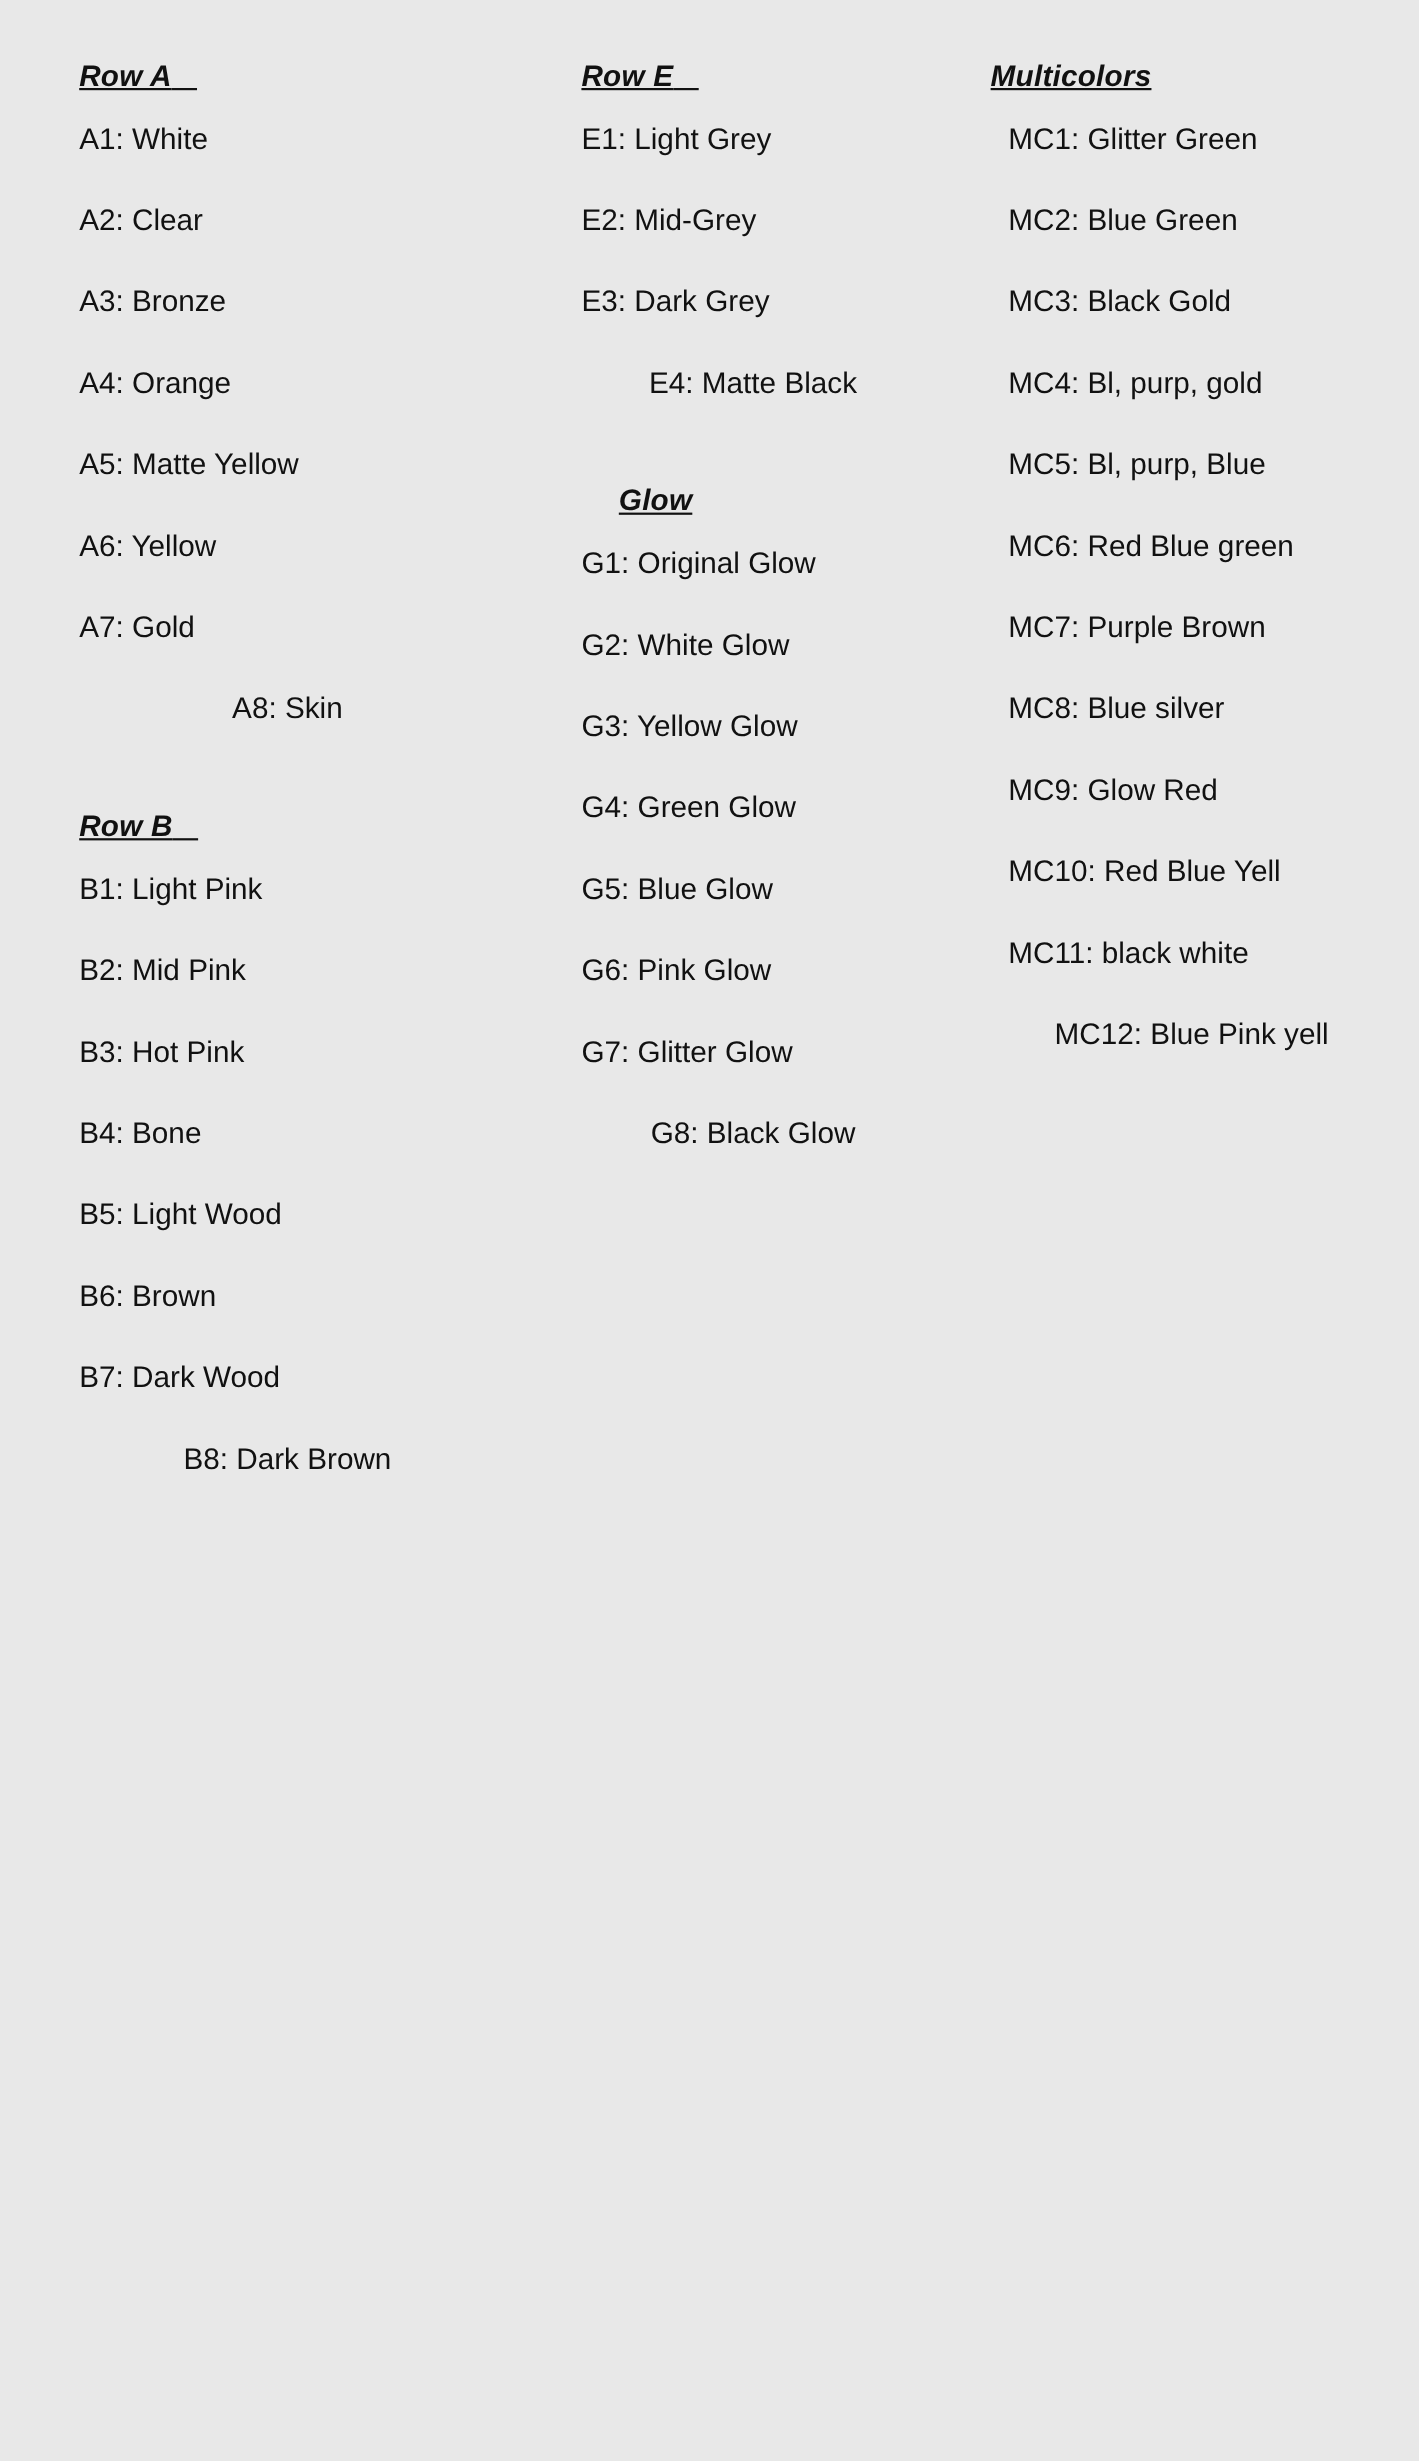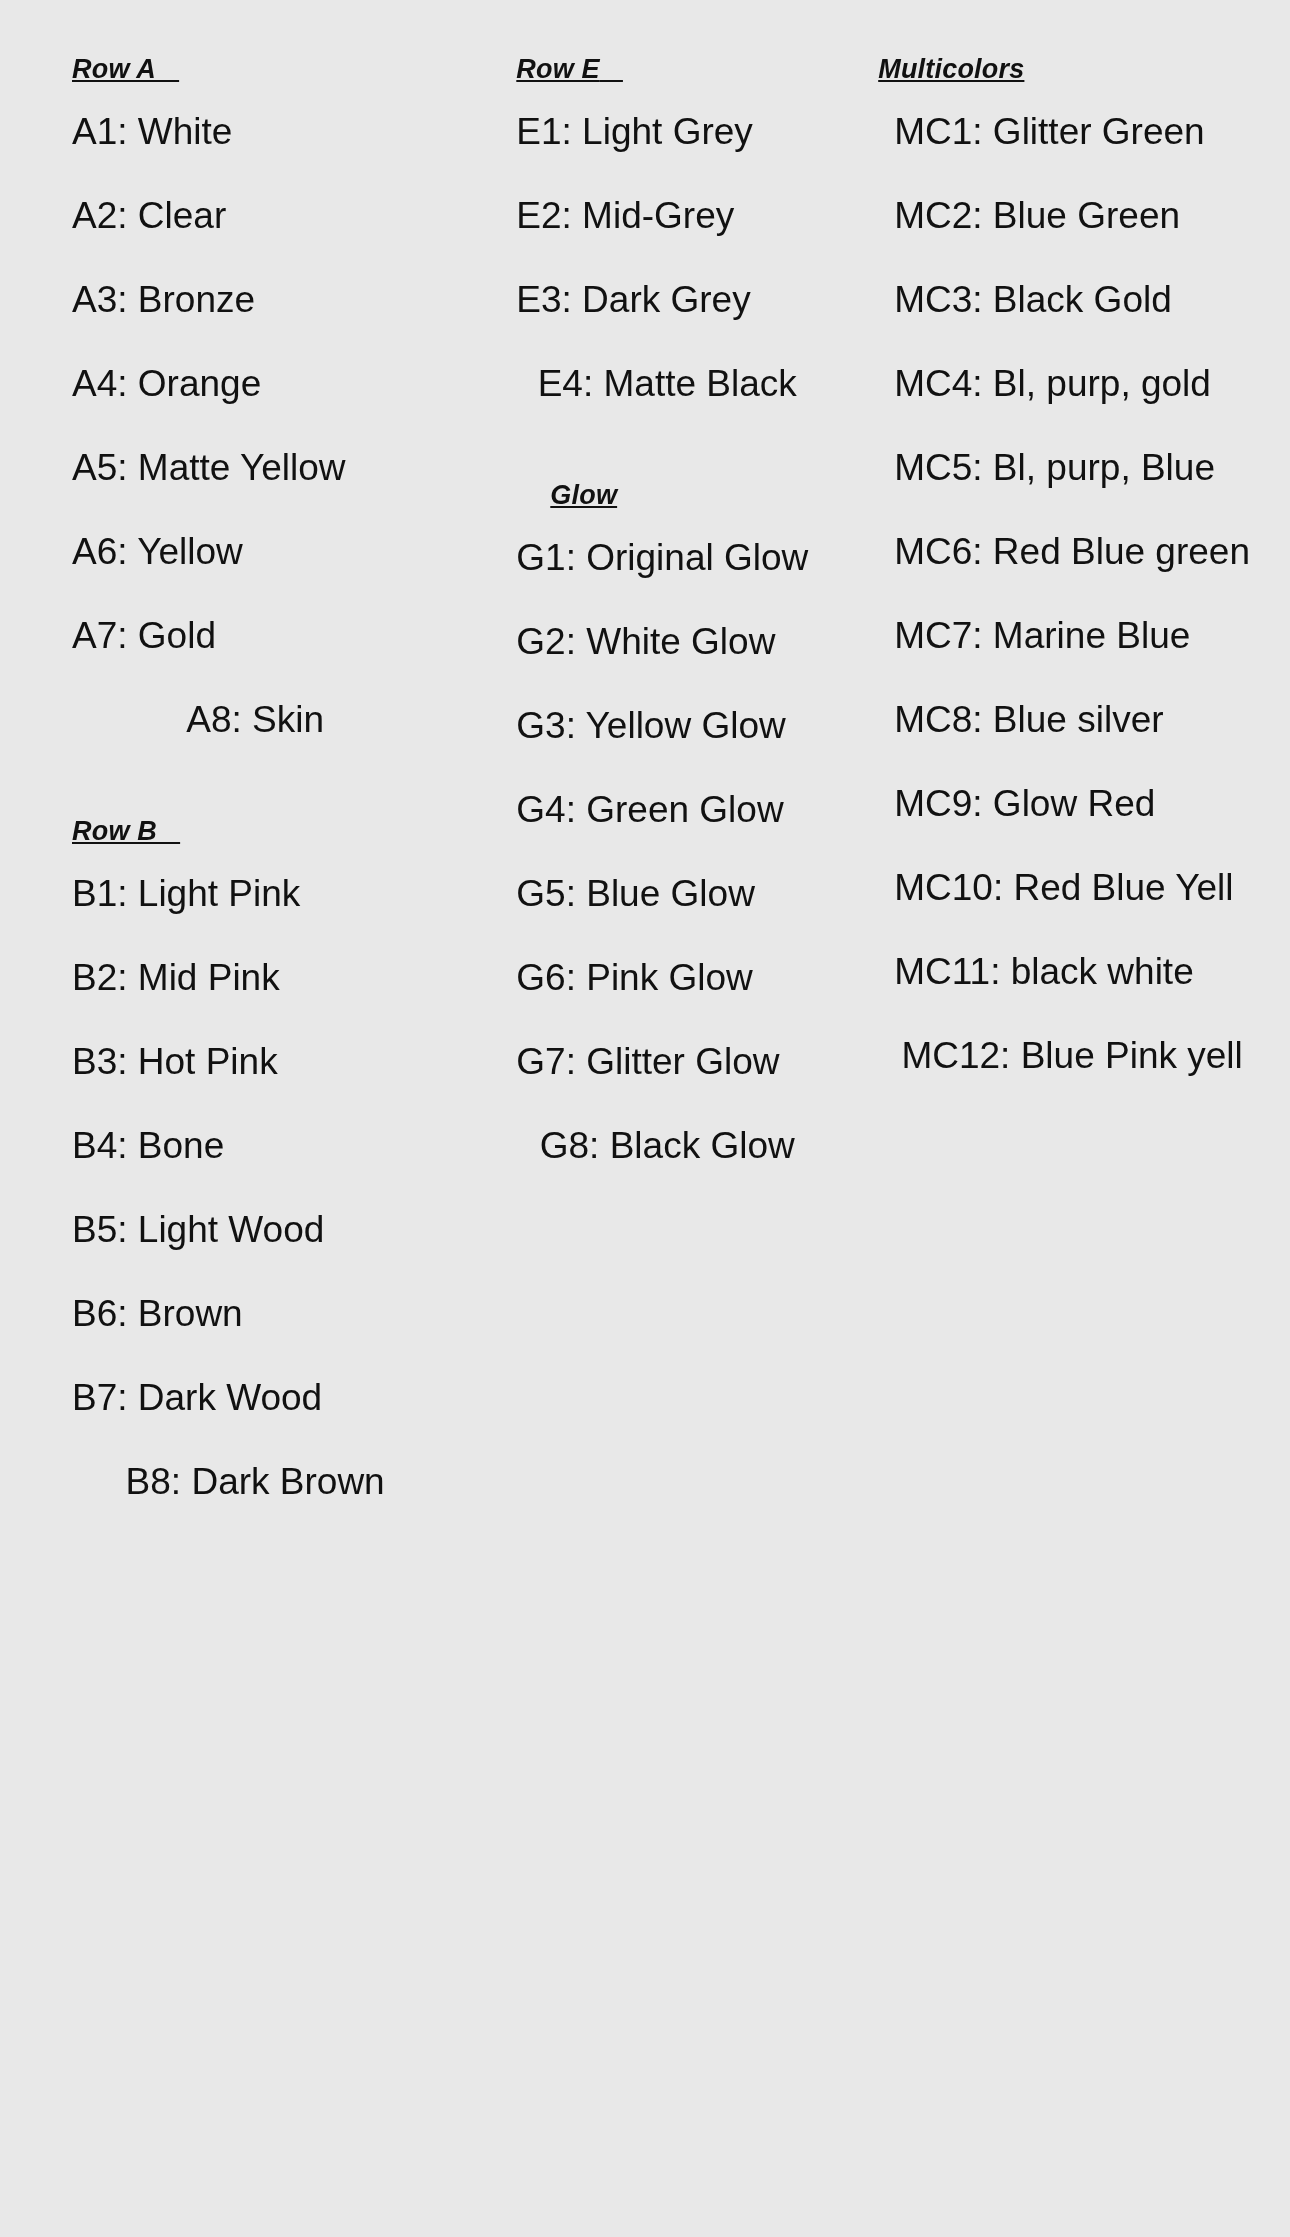--- a/index.html
+++ b/index.html
@@ -46,21 +46,21 @@
     line-height: 1.0;
     margin: 0 0 30px 0;
     letter-spacing: 0.2px;
   }
   .group-title.pad-underline::after {
     content: "\00a0\00a0\00a0";
   }
   .group-title.indent-1 { margin-left: 34px; }
 
   .entry {
-    font-size: 37px;
+    font-size: 27px;
     line-height: 1.0;
     margin: 0 0 47px 0;
     white-space: nowrap;
   }
   .entry.last-of-group {
     margin-bottom: 32px;
     text-align: center;
   }
 
   
@@ -119,21 +119,21 @@
       </div>
       <div class="column col-3">
         <div class="group">
           <div class="group-title">Multicolors</div>
           <div class="entry">MC1: Glitter Green</div>
           <div class="entry">MC2: Blue Green</div>
           <div class="entry">MC3: Black Gold</div>
           <div class="entry">MC4: Bl, purp, gold</div>
           <div class="entry">MC5: Bl, purp, Blue</div>
           <div class="entry">MC6: Red Blue green</div>
-          <div class="entry">MC7: Marine Blue</div>
+          <div class="entry">MC7: Purple Brown</div>
           <div class="entry">MC8: Blue silver</div>
           <div class="entry">MC9: Glow Red</div>
           <div class="entry">MC10: Red Blue Yell</div>
           <div class="entry">MC11: black white</div>
           <div class="entry last-of-group">MC12: Blue Pink yell</div>
         </div>
       </div>
     </div>
 </div>
 

